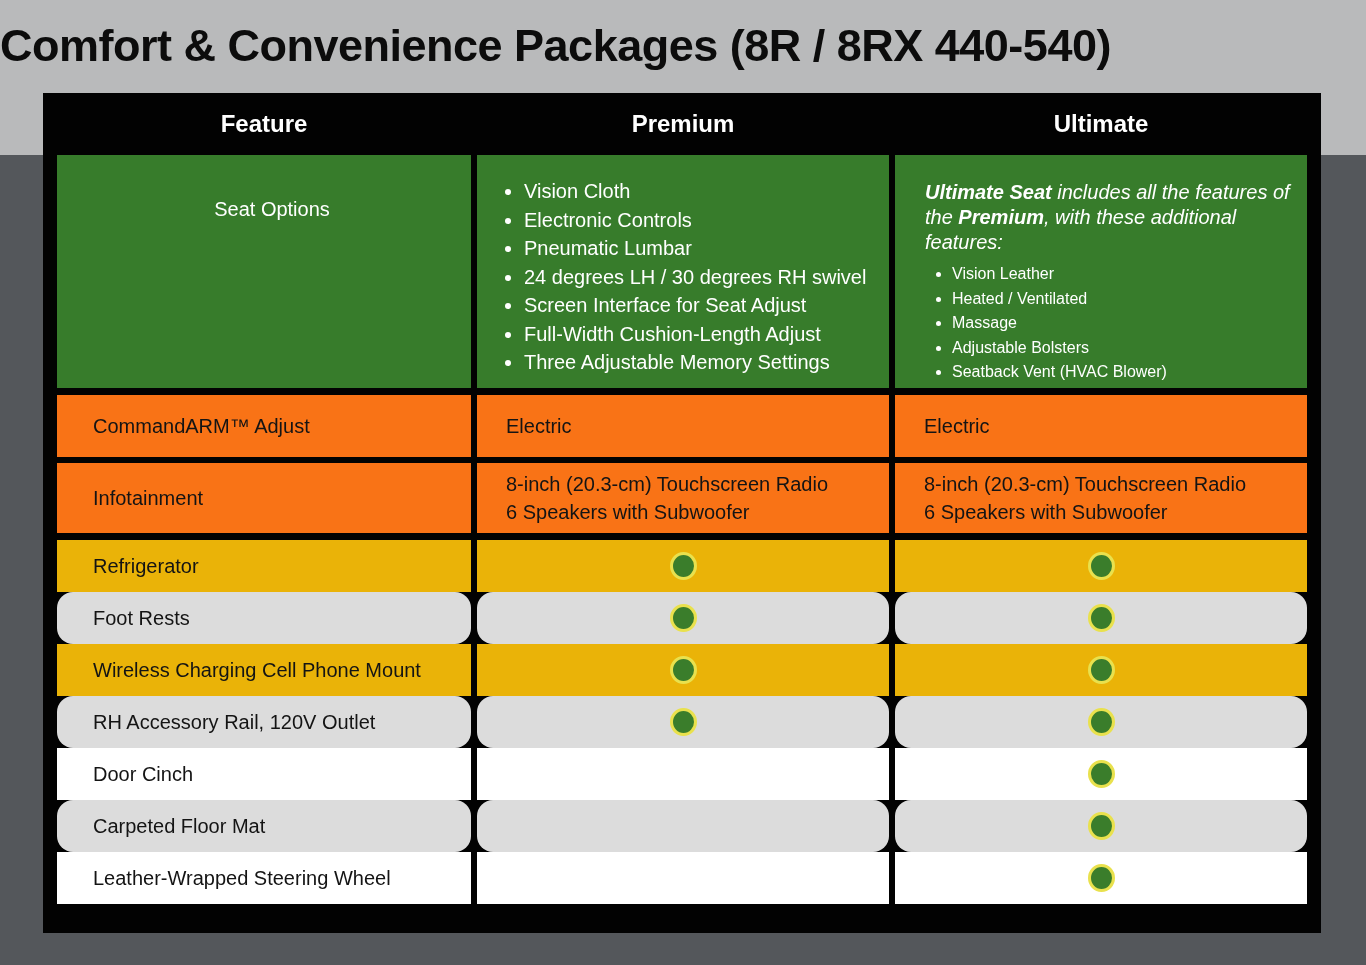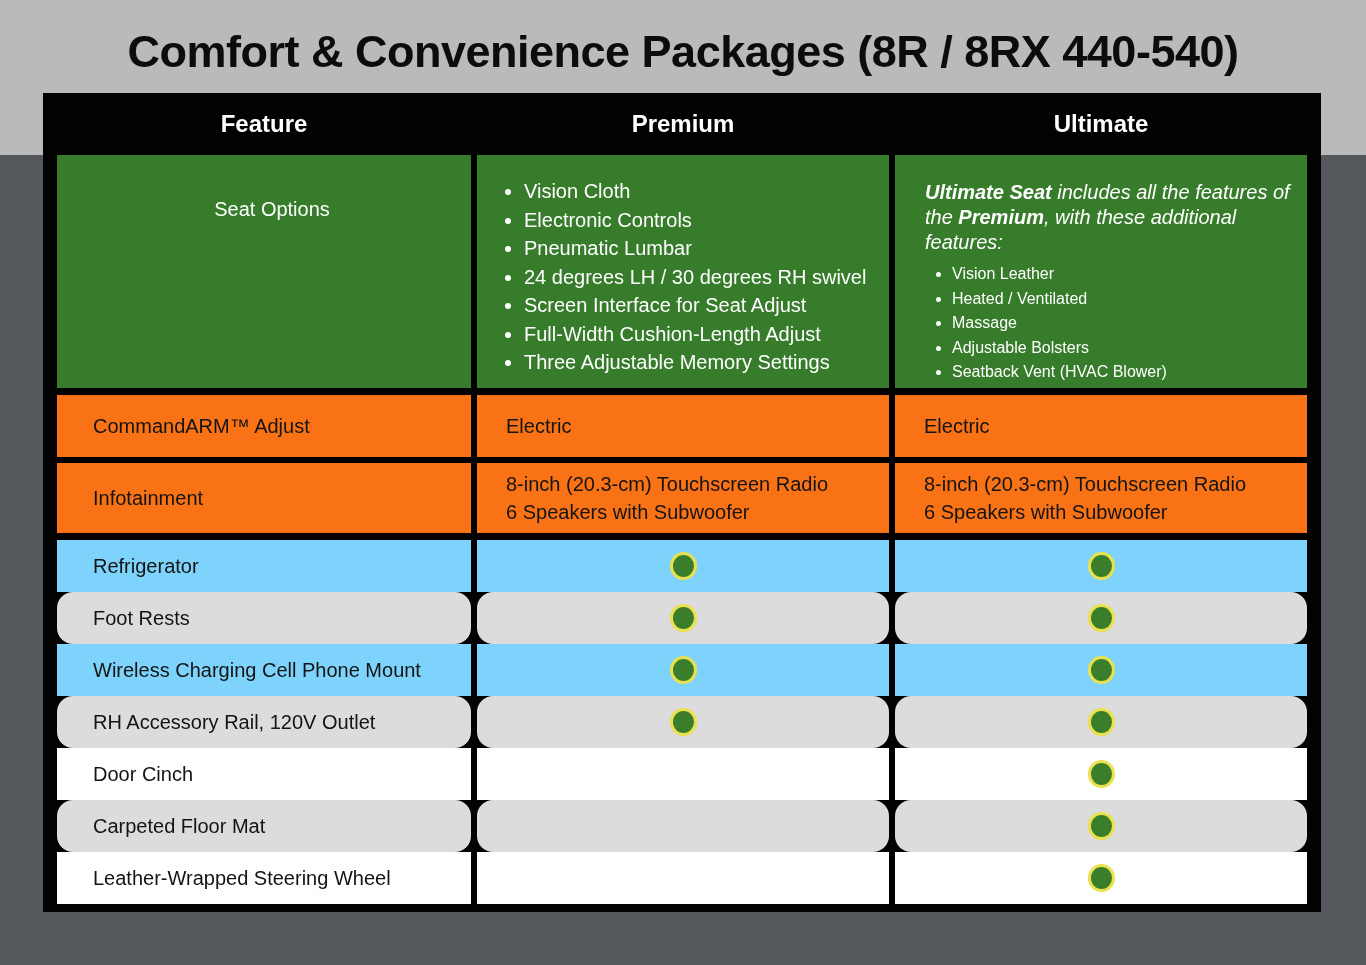--- a/index.html
+++ b/index.html
@@ -9,34 +9,33 @@
     font-family:"Liberation Sans", sans-serif;
     position:relative;
     overflow:hidden;
   }
   .banner {
     position:absolute; top:0; left:0;
     width:1366px; height:155px;
     background:#b9babb;
   }
   .title {
-    position:absolute; top:8px; left:0;
+    position:absolute; top:2px; left:0;
     width:1366px;
     padding-top:20px;
-    text-align:center;
     font-size:45px; font-weight:700;
     color:#0c0c0c;
     letter-spacing:-0.5px;
     line-height:1.05;
   }
   .pkg-table {
     position:absolute; left:43px; top:93px;
     width:1250px;
     background:#020202;
-    padding:0 14px 8px 14px;
+    padding:0 14px 29px 14px;
   }
   .row { display:flex; gap:6px; }
   .c0 { width:414px; } .c1 { width:412px; } .c2 { width:412px; }
 
   .header-row { height:62px; align-items:center; }
   .hcell {
     color:#ffffff; font-weight:700; font-size:24px;
     text-align:center;
   }
 
@@ -76,21 +75,21 @@
   }
   .check-val {
     display:flex; align-items:center; justify-content:center;
   }
   .dot {
     width:21px; height:22px;
     border-radius:50%;
     background:#3a7d2b;
     border:3px solid #e9e14d;
   }
-  .shade-light { background:#7dd3fc; }
+  .shade-light { background:#eab308; }
   .shade-mid   { background:#dcdcdc;border-radius:16px; }
   .shade-white { background:#ffffff; }
 </style>
 </head>
 <body>
 
 <div class="banner"></div>
 <div class="title">Comfort &amp; Convenience Packages (8R / 8RX 440-540)</div>
 
 <div class="pkg-table">

